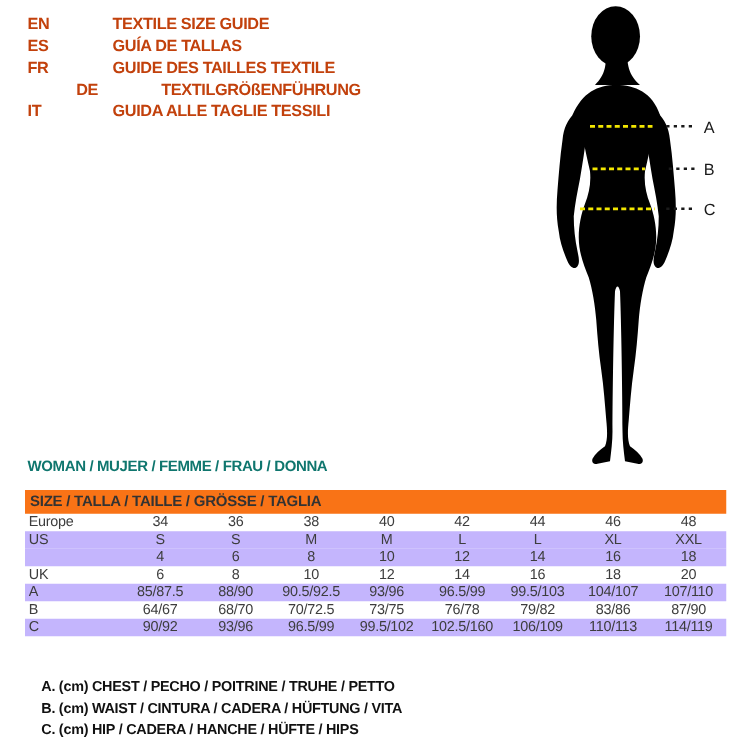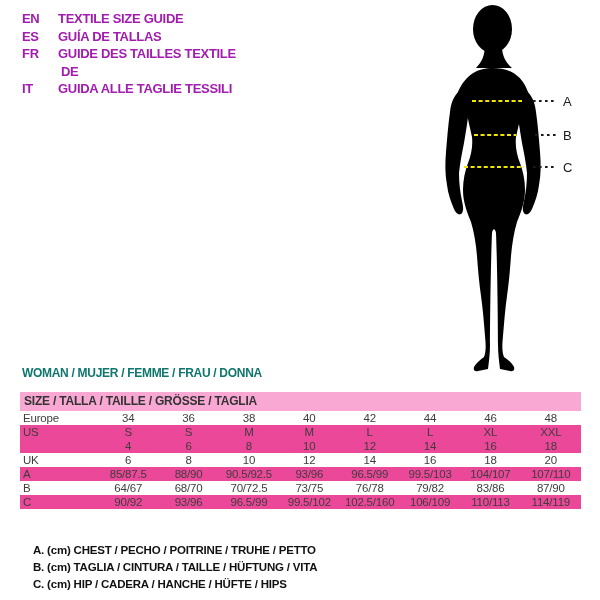--- a/index.html
+++ b/index.html
@@ -6,41 +6,41 @@
   body{
     width:600px;height:600px;background:#ffffff;overflow:hidden;
     font-family:"Liberation Sans","DejaVu Sans",sans-serif;
     -webkit-font-smoothing:antialiased;
   }
   .page{position:relative;width:600px;height:600px;background:#fff;}
 
   
   .language-list{position:absolute;left:22px;top:10px;}
   .lang-row{display:flex;line-height:17.5px;font-size:13px;font-weight:700;
-    color:#a21caf;letter-spacing:-0.3px;}
+    color:#c2410c;letter-spacing:-0.3px;gap:32px;}
   .lang-code{width:36px;flex:0 0 36px;}
   .lang-label{white-space:nowrap;text-align:center;}
 
   
   .figure{position:absolute;left:420px;top:0;width:180px;height:380px;}
   .figure text{font-family:"Liberation Sans","DejaVu Sans",sans-serif;
     font-size:13px;fill:#1a1a1a;}
 
   
   .section-title{position:absolute;left:22px;top:366px;font-size:12px;
     font-weight:700;color:#0f766e;letter-spacing:-0.3px;}
 
   
   .size-table{position:absolute;left:20px;top:392px;width:561px;
     font-size:11.5px;color:#3d3d3d;letter-spacing:-0.2px;}
-  .table-header{height:19px;line-height:19px;background:#f9a8d4;
+  .table-header{height:19px;line-height:19px;background:#f97316;
     color:#333;font-weight:700;padding-left:4px;font-size:12px;}
   .trow{display:grid;grid-template-columns:78px repeat(8,1fr);
     height:14px;align-items:center;}
-  .trow.shade{background:#ec4899;}
+  .trow.shade{background:#c4b5fd;}
   .tcell{text-align:center;white-space:nowrap;}
   .tcell.label{text-align:left;padding-left:3px;}
 
   
   .legend{position:absolute;left:33px;top:542px;}
   .legend-line{line-height:17px;font-size:11.5px;font-weight:700;
     color:#111;letter-spacing:-0.2px;white-space:nowrap;}
 </style>
 </head>
 <body>
@@ -55,20 +55,21 @@
       <div class="lang-row">
         <div class="lang-code" style="display: inline-block;">ES</div>
         <div class="lang-label">GUÍA DE TALLAS</div>
       </div>
       <div class="lang-row">
         <div class="lang-code" style="display: inline-block;">FR</div>
         <div class="lang-label">GUIDE DES TAILLES TEXTILE</div>
       </div>
       <div class="lang-row">
         <div class="lang-code" style="display: inline-block; padding-left: 39px;">DE</div>
+        <div class="lang-label">TEXTILGRÖßENFÜHRUNG</div>
       </div>
       <div class="lang-row">
         <div class="lang-code" style="display: inline-block;">IT</div>
         <div class="lang-label">GUIDA ALLE TAGLIE TESSILI</div>
       </div>
     </div>
 
   <svg class="figure" viewBox="0 0 180 380" xmlns="http://www.w3.org/2000/svg">
 
     <ellipse cx="72.5" cy="29" rx="19.5" ry="24" fill="#000000"></ellipse>
@@ -225,17 +226,17 @@
           <div class="tcell">102.5/160</div>
           <div class="tcell">106/109</div>
           <div class="tcell">110/113</div>
           <div class="tcell">114/119</div>
         </div>
       </div>
   </div>
 
   <div class="legend">
       <div class="legend-line">A. (cm) CHEST / PECHO / POITRINE / TRUHE / PETTO</div>
-      <div class="legend-line">B. (cm) TAGLIA / CINTURA / TAILLE / HÜFTUNG / VITA</div>
+      <div class="legend-line">B. (cm) WAIST / CINTURA / CADERA / HÜFTUNG / VITA</div>
       <div class="legend-line">C. (cm) HIP / CADERA / HANCHE / HÜFTE / HIPS</div>
     </div>
 
 </div>
 
 </body></html>

